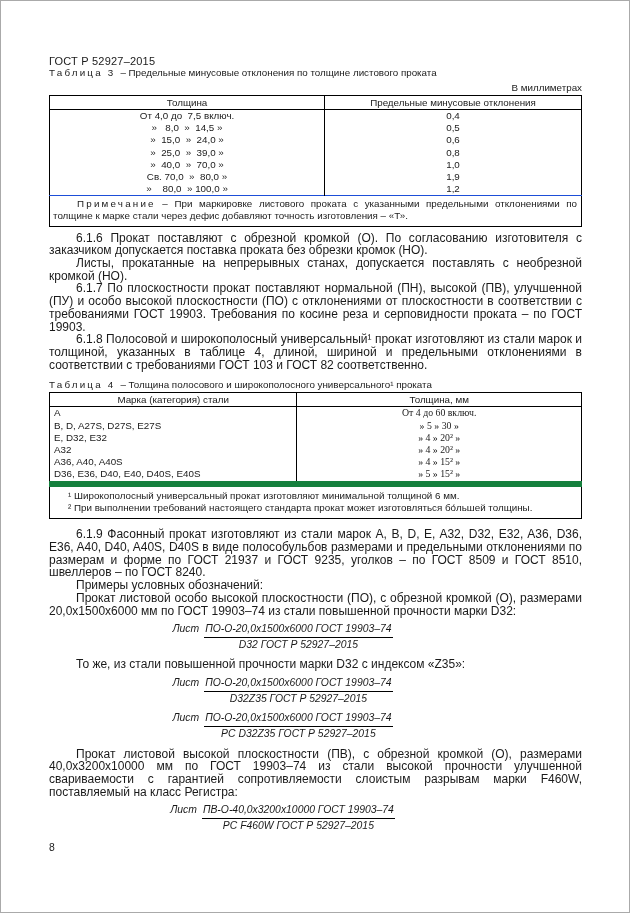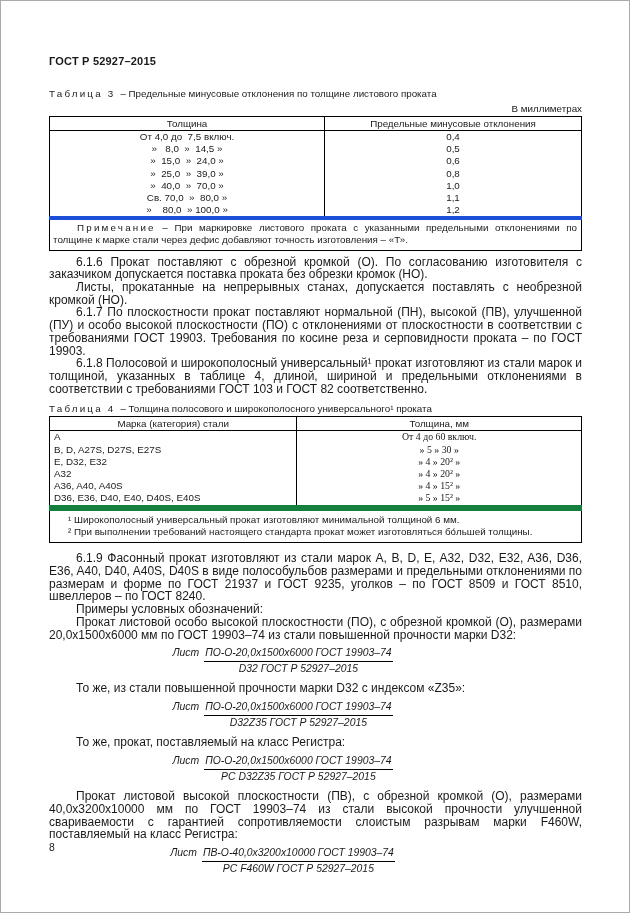--- a/index.html
+++ b/index.html
@@ -13,24 +13,24 @@
     border:1px solid #aaaaaa;
     box-sizing:border-box;
   }
   .page{
     box-sizing:border-box;
     width:100%;height:100%;
     padding:54px 47px 0 48px;
     position:relative;
   }
   .doc-header{
-    font-size:11px;font-weight:bold;letter-spacing:.2px;
+    font-size:11px;font-weight:normal;letter-spacing:.2px;
   }
   .tcaption{
-    font-size:9.8px;margin-top:21px;
+    font-size:9.8px;
   }
   .tcaption .title{margin-left:5px;}
   .spaced{letter-spacing:2.2px;}
   .units{
     font-size:9.8px;text-align:right;margin-top:4px;margin-bottom:2px;
   }
   table.tbl{
     border-collapse:collapse;width:100%;
     font-size:9.8px;table-layout:fixed;
     border:1px solid #000;
@@ -39,21 +39,21 @@
     font-weight:normal;text-align:center;
     border-bottom:1px solid #000;
     padding:1px 2px;line-height:11px;
   }
   table.tbl th.div, table.tbl td.div{border-right:1px solid #000;}
   table.tbl td{padding:0 2px;line-height:12.2px;vertical-align:top;}
   .t3 td.lc{text-align:center;}
   .t3 td.lc .pre{white-space:pre;margin-top:28px;}
   .t3 td.vc{text-align:center;}
   .t3 tr.note-row td{
-    border-top:4px solid #1d4ed8;
+    border-top:1px solid #1d4ed8;
     padding:2px 4px 4px 3px;
     line-height:11.6px;text-align:justify;text-indent:24px;margin-left:17px;
   }
   .t4 td.gc{text-align:left;padding-left:4px;}
   .t4 td.vc{text-align:center;font-family:Liberation Serif, serif;}
   .t4 tr.fn-row td{
     border-top:6px solid #15803d;
     padding:3px 4px 4px 4px;line-height:12.4px;text-align:left;text-indent:0;
   }
   .t4 .fn-line{display:block;padding-left:14px;}
@@ -119,21 +119,21 @@
       <tr>
         <td class="lc div"><span class="pre">»  25,0  »  39,0 »</span></td>
         <td class="vc">0,8</td>
       </tr>
       <tr>
         <td class="lc div"><span class="pre">»  40,0  »  70,0 »</span></td>
         <td class="vc">1,0</td>
       </tr>
       <tr>
         <td class="lc div"><span class="pre">Св. 70,0  »  80,0 »</span></td>
-        <td class="vc">1,1</td>
+        <td class="vc">1,9</td>
       </tr>
       <tr>
         <td class="lc div"><span class="pre">»    80,0  » 100,0 »</span></td>
         <td class="vc">1,2</td>
       </tr>
       <tr class="note-row">
         <td colspan="2">
           <span class="spaced">Примечание</span> <span>– При маркировке листового проката с указанными предельными отклонениями по толщине к марке стали через дефис добавляют точность изготовления – «Т».</span>
         </td>
       </tr>
@@ -200,21 +200,20 @@
   <p class="bodytext">Прокат листовой особо высокой плоскостности (ПО), с обрезной кромкой (О), размерами 20,0х1500х6000 мм по ГОСТ 19903–74 из стали повышенной прочности марки D32:</p>
   <div class="formula">
     <span class="fp">Лист</span><span class="frac"><span class="num">ПО-О-20,0х1500х6000 ГОСТ 19903–74</span><span class="den">D32 ГОСТ Р 52927–2015</span></span>
   </div>
 
   <p class="bodytext" style="margin-top:6px">То же, из стали повышенной прочности марки D32 с индексом «Z35»:</p>
   <div class="formula">
     <span class="fp">Лист</span><span class="frac"><span class="num">ПО-О-20,0х1500х6000 ГОСТ 19903–74</span><span class="den">D32Z35 ГОСТ Р 52927–2015</span></span>
   </div>
 
-  <p class="bodytext" style="margin-top:6px">То же, прокат, поставляемый на класс Регистра:</p>
   <div class="formula">
     <span class="fp">Лист</span><span class="frac"><span class="num">ПО-О-20,0х1500х6000 ГОСТ 19903–74</span><span class="den">РС D32Z35 ГОСТ Р 52927–2015</span></span>
   </div>
 
   <p class="bodytext" style="margin-top:6px">Прокат листовой высокой плоскостности (ПВ), с обрезной кромкой (О), размерами 40,0х3200х10000 мм по ГОСТ 19903–74 из стали высокой прочности улучшенной свариваемости с гарантией сопротивляемости слоистым разрывам марки F460W, поставляемый на класс Регистра:</p>
   <div class="formula">
     <span class="fp">Лист</span><span class="frac"><span class="num">ПВ-О-40,0х3200х10000 ГОСТ 19903–74</span><span class="den">РС F460W ГОСТ Р 52927–2015</span></span>
   </div>
 
   <div class="pageno">8</div>

